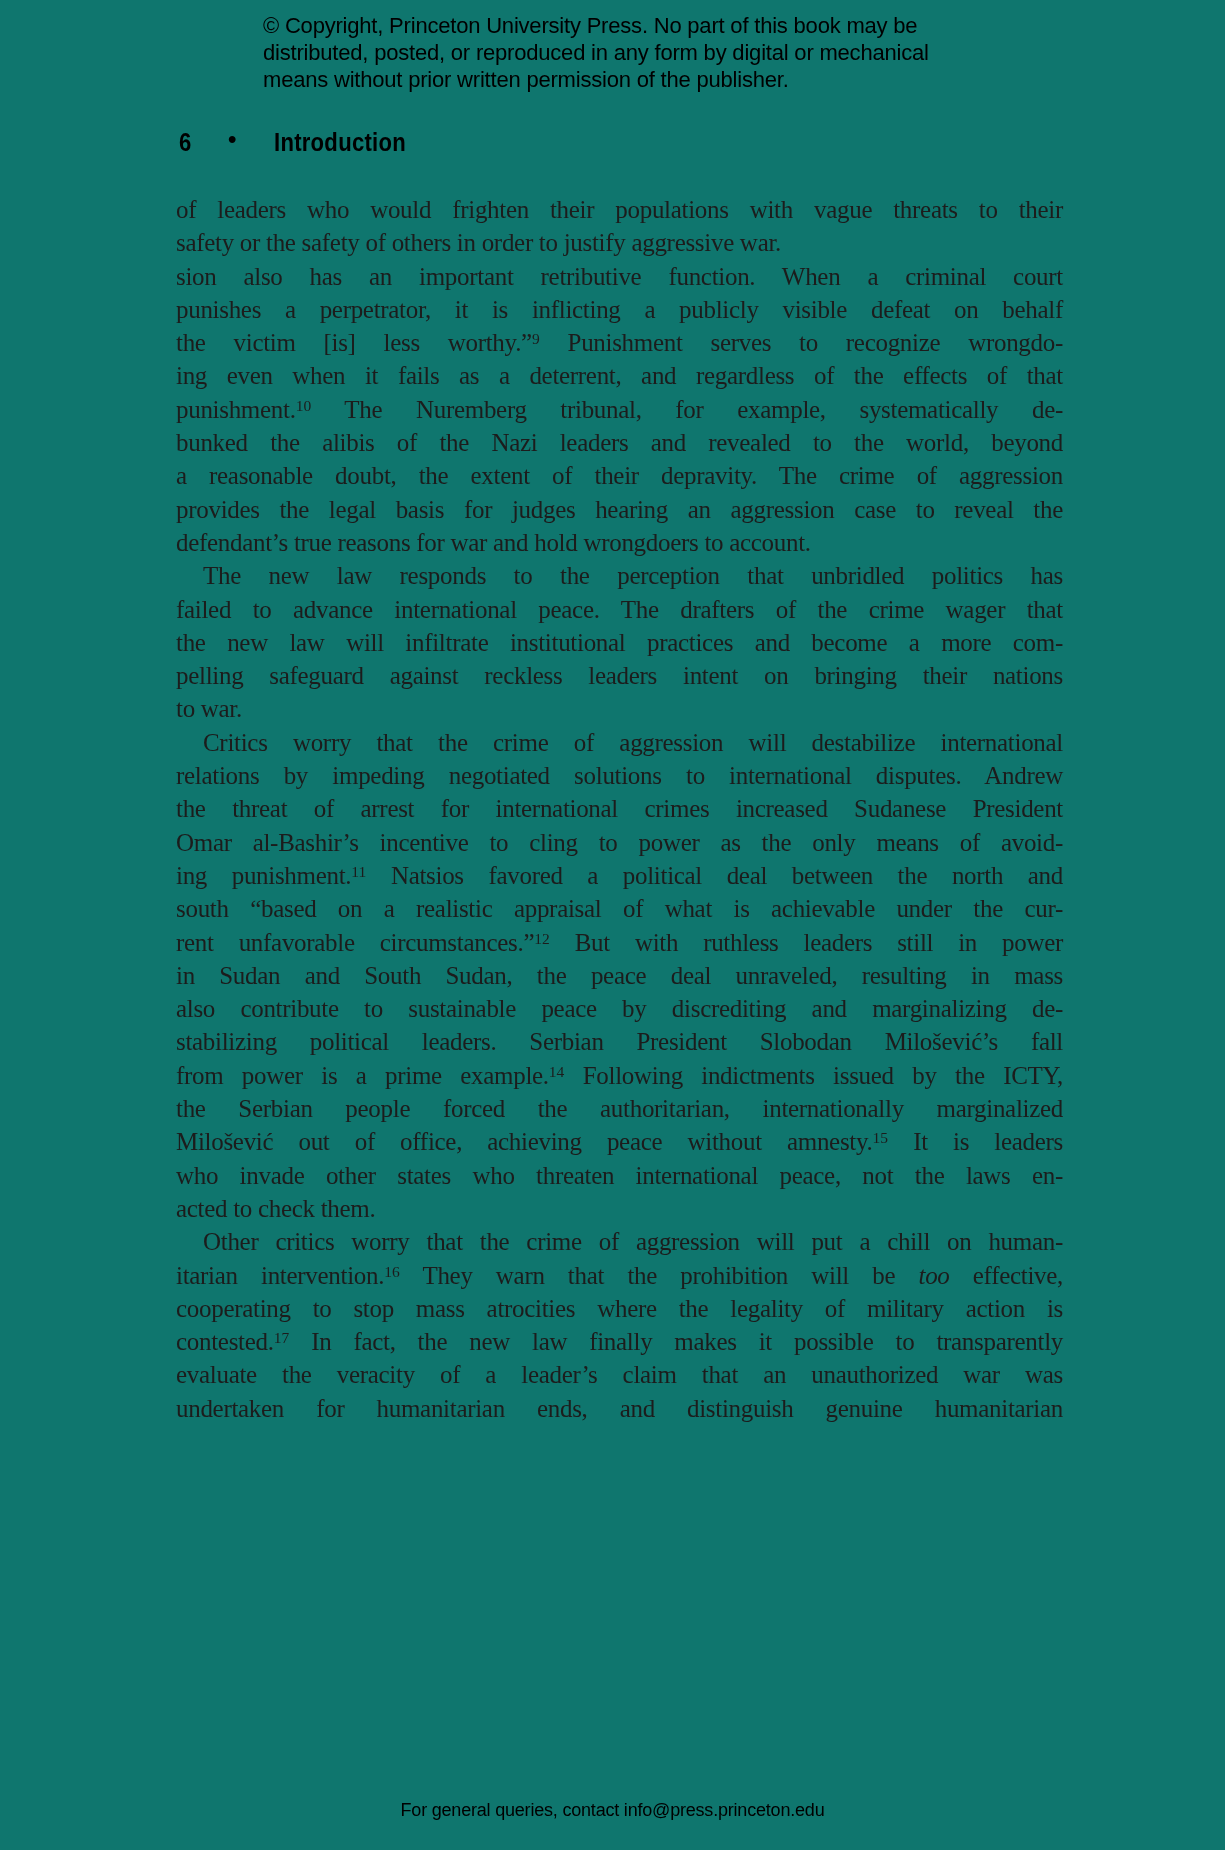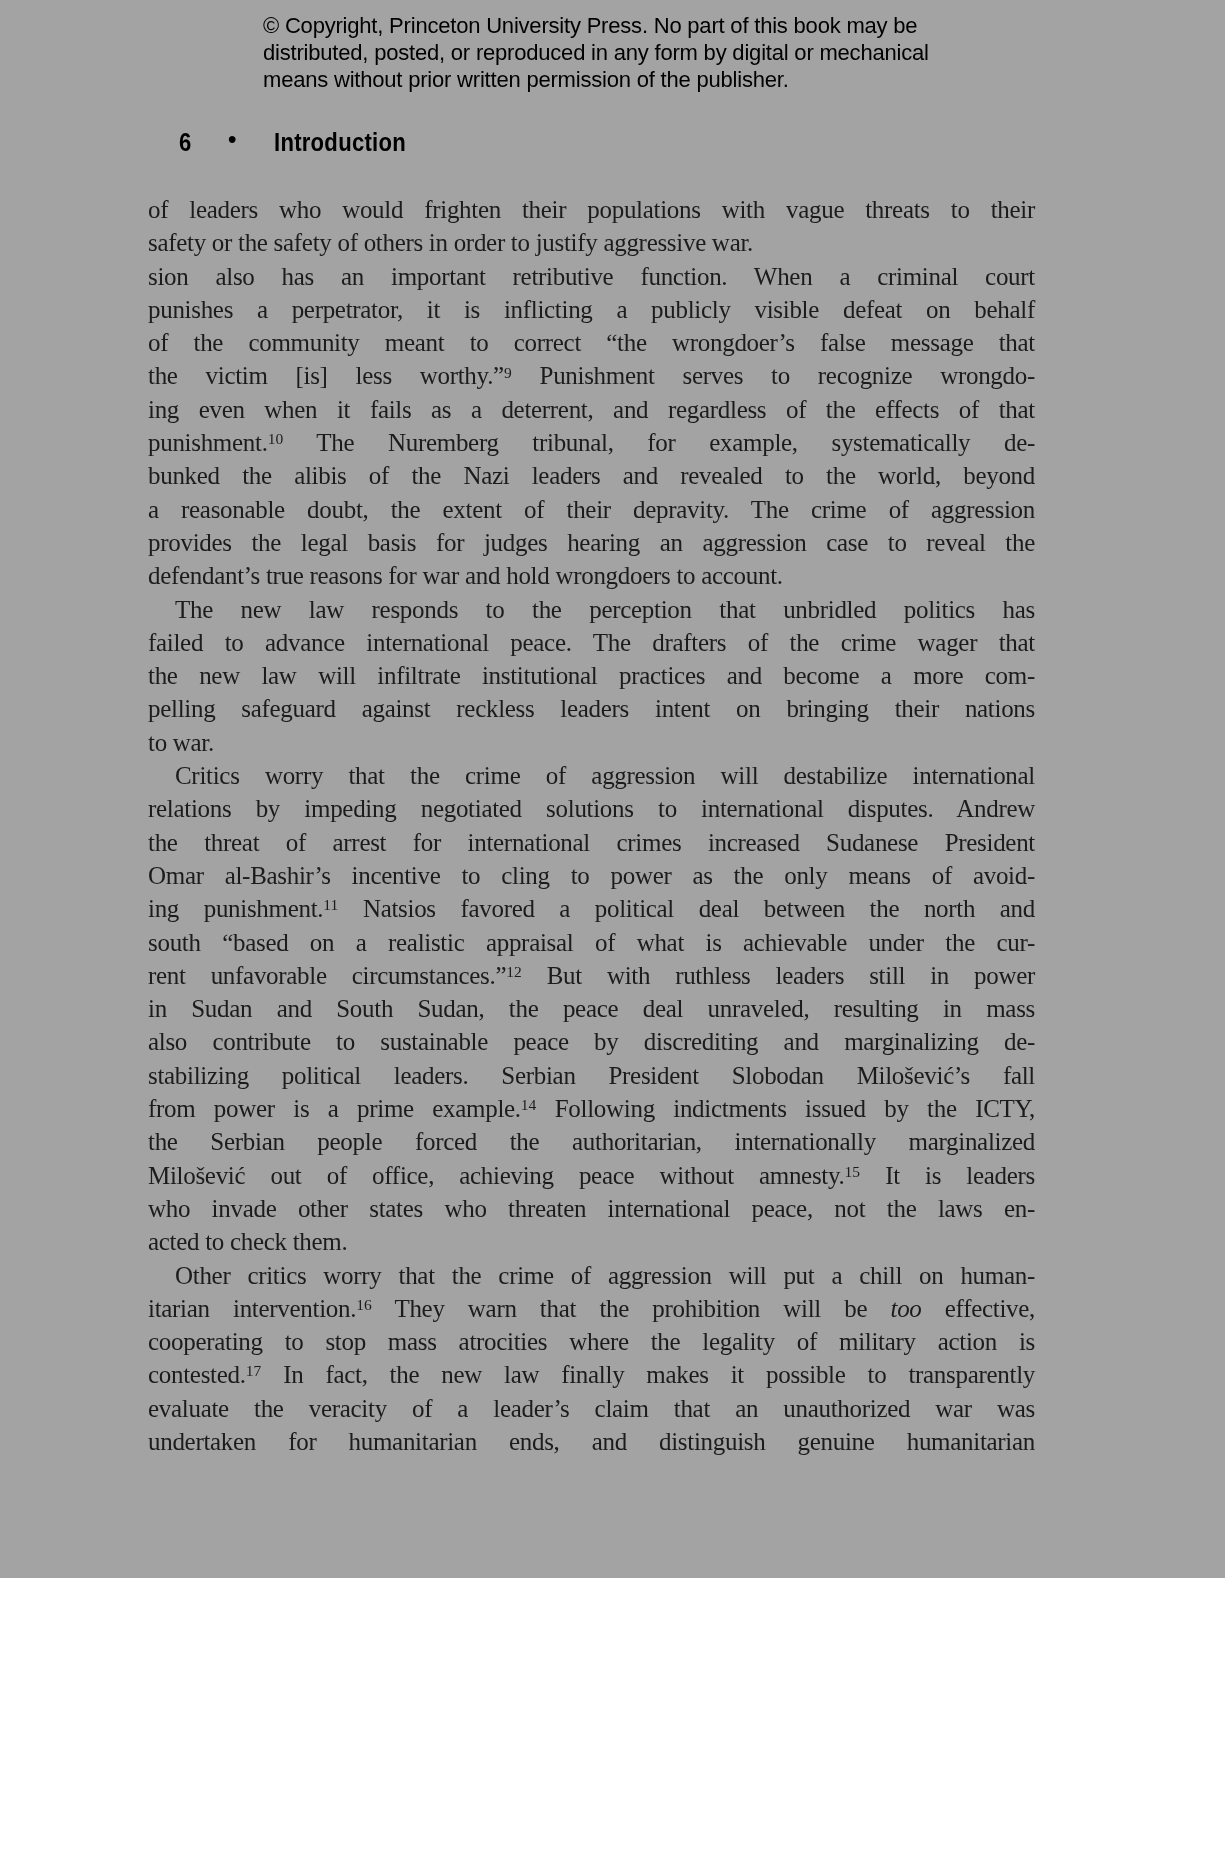--- a/index.html
+++ b/index.html
@@ -1,20 +1,20 @@
 <!DOCTYPE html>
 <html><head>
 <meta charset="utf-8">
 <style>
   html,body{margin:0;padding:0;background:#ffffff;}
   .page{
     position:relative;
     width:1225px;
-    height:1578px;
-    background:#a3a3a3;
+    height:1850px;
+    background:#0f766e;
     font-family:"Liberation Serif", serif;
     color:#1a1a1a;
     overflow:hidden;
   }
   
   .copyright{
     position:absolute;
     left:263px;
     top:12px;
     font-family:"Liberation Sans", sans-serif;
@@ -43,21 +43,21 @@
     position:absolute;left:228px;top:-2px;font-size:24px;
   }
   .running-head .title{
     position:absolute;left:274px;top:0;
     transform:scaleX(0.85);transform-origin:left top;
     letter-spacing:0.3px;
   }
   
   .body-text{
     position:absolute;
-    left:148px;
+    left:176px;
     top:193px;
     width:887px;
     font-size:25px;
     line-height:33.3px;
     letter-spacing:-0.3px;
     color:#1c1c1c;
     text-justify:inter-word;
   }
   .line{
     text-align:justify;
@@ -106,21 +106,20 @@
   </div>
 
   <div class="body-text">
       <div>
         <div class="line">of leaders who would frighten their populations with vague threats to their</div>
         <div class="line last">safety or the safety of others in order to justify aggressive war.</div>
       </div>
       <div>
         <div class="line">sion also has an important retributive function. When a criminal court</div>
         <div class="line">punishes a perpetrator, it is inflicting a publicly visible defeat on behalf</div>
-        <div class="line">of the community meant to correct “the wrongdoer’s false message that</div>
         <div class="line">the victim [is] less worthy.”<sup>9</sup> Punishment serves to recognize wrongdo-</div>
         <div class="line">ing even when it fails as a deterrent, and regardless of the effects of that</div>
         <div class="line">punishment.<sup>10</sup> The Nuremberg tribunal, for example, systematically de-</div>
         <div class="line">bunked the alibis of the Nazi leaders and revealed to the world, beyond</div>
         <div class="line">a reasonable doubt, the extent of their depravity. The crime of aggression</div>
         <div class="line">provides the legal basis for judges hearing an aggression case to reveal the</div>
         <div class="line last">defendant’s true reasons for war and hold wrongdoers to account.</div>
       </div>
       <div>
         <div class="line indent">The new law responds to the perception that unbridled politics has</div>

